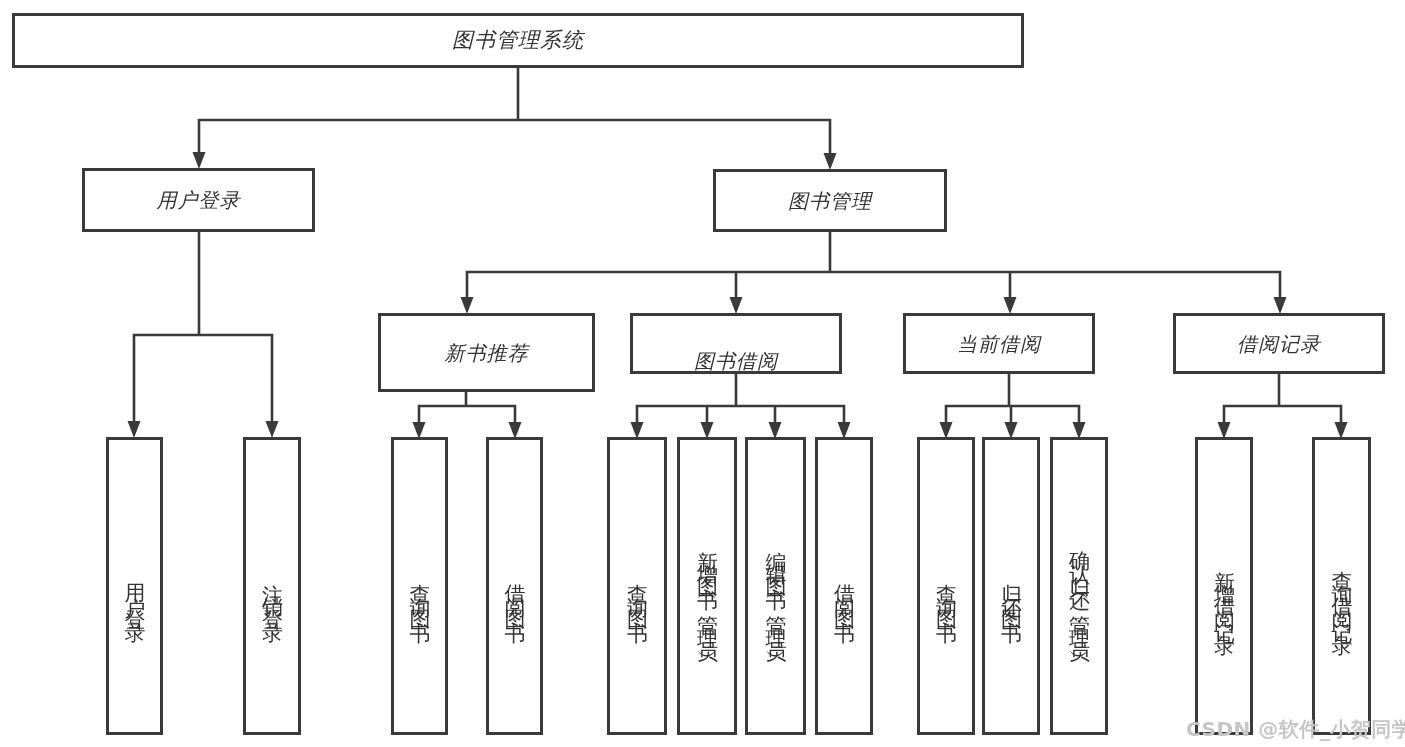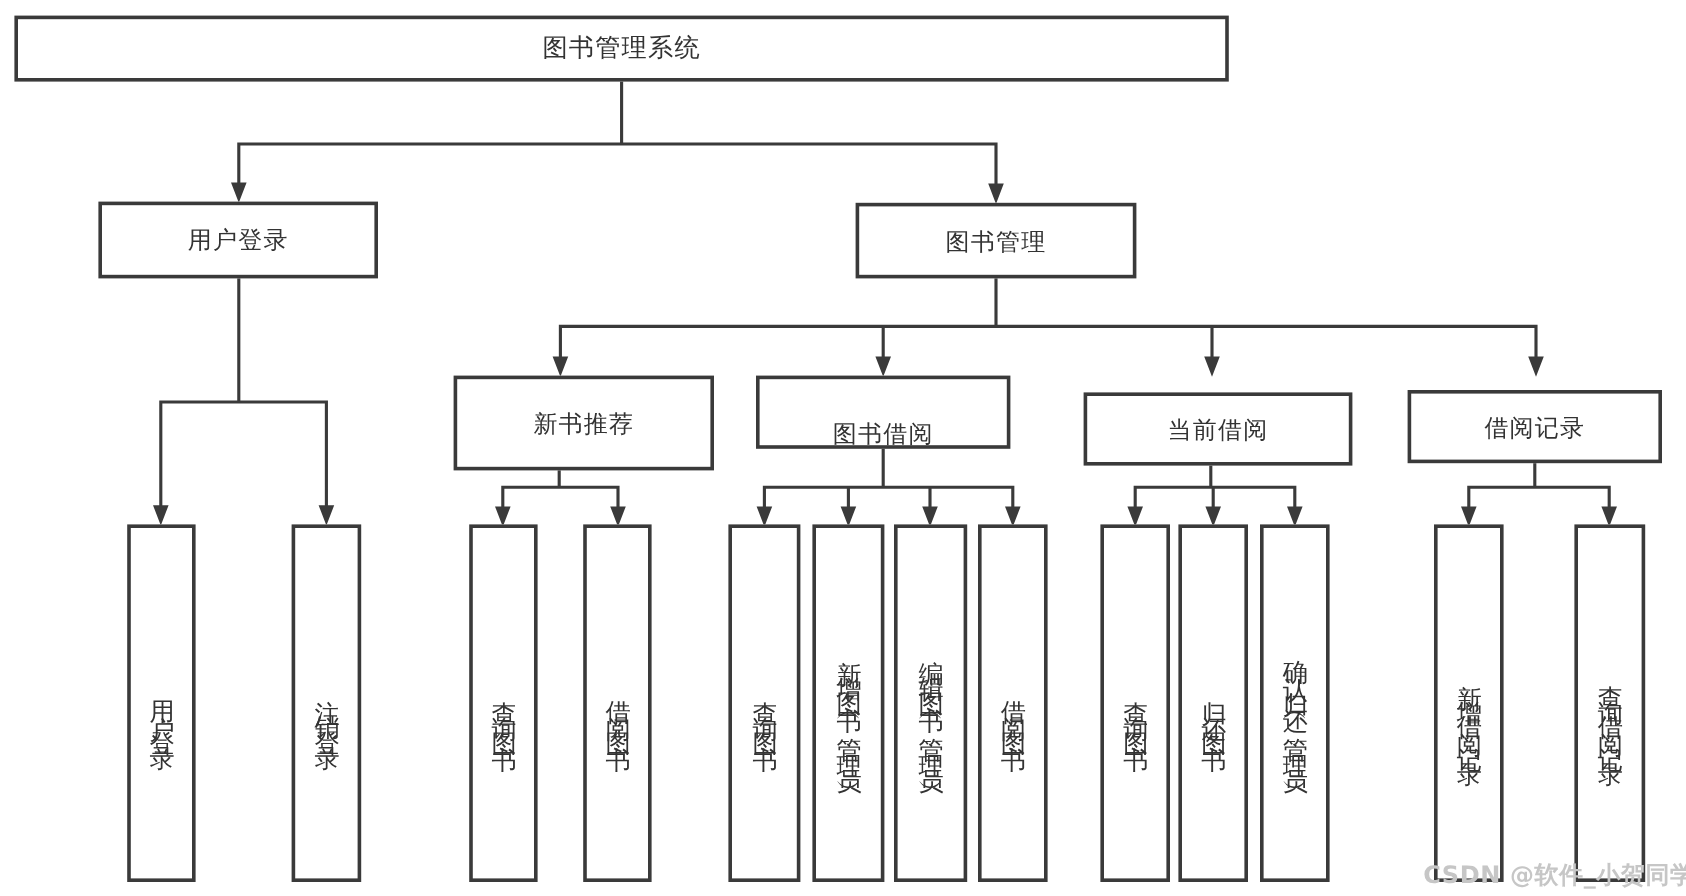--- a/index.html
+++ b/index.html
@@ -12,21 +12,21 @@
   body{font-family:"DejaVu Sans","Liberation Sans",sans-serif;}
   .canvas{
     position:relative;width:1405px;height:747px;background:var(--bg);overflow:hidden;
   }
   .connectors{position:absolute;left:0;top:0;width:1405px;height:747px;pointer-events:none;}
   .box{
     position:absolute;box-sizing:border-box;border:3px solid var(--line);background:#fff;
     display:flex;align-items:center;justify-content:center;
     color:var(--text);font-size:20px;line-height:1;white-space:nowrap;
   }
-  .hlabel{letter-spacing:1px;}
+  .hlabel{letter-spacing:1px;font-style:italic;}
   .vlabel{
     writing-mode:vertical-rl;text-orientation:mixed;
     font-size:21px;letter-spacing:13px;
     padding-top:13px; 
   }
   .root-box{font-size:21px;}
   .watermark{
     position:absolute;left:1186px;top:716px;width:219px;
     color:var(--wm);font-size:20px;letter-spacing:0.5px;white-space:nowrap;
     z-index:5;
@@ -79,24 +79,24 @@
   <div class="box" style="left:713px;top:169px;width:234px;height:63px;">
     <span class="hlabel">图书管理</span>
   </div>
 
   <div class="box" style="left:378px;top:313px;width:217px;height:79px;">
     <span class="hlabel">新书推荐</span>
   </div>
   <div class="box" style="left:630px;top:313px;width:212px;height:61px;align-items:flex-end;">
     <span class="hlabel">图书借阅</span>
   </div>
-  <div class="box" style="left:903px;top:313px;width:224px;height:61px;margin-top:14px;">
+  <div class="box" style="left:903px;top:313px;width:192px;height:61px;">
     <span class="hlabel">当前借阅</span>
   </div>
-  <div class="box" style="left:1173px;top:313px;width:212px;height:61px;margin-top:12px;">
+  <div class="box" style="left:1173px;top:313px;width:212px;height:61px;">
     <span class="hlabel">借阅记录</span>
   </div>
 
   <div class="box" style="left:106px;top:437px;width:57px;height:298px;">
     <span class="vlabel">用户登录</span>
   </div>
   <div class="box" style="left:243px;top:437px;width:58px;height:298px;">
     <span class="vlabel">注销登录</span>
   </div>
 

